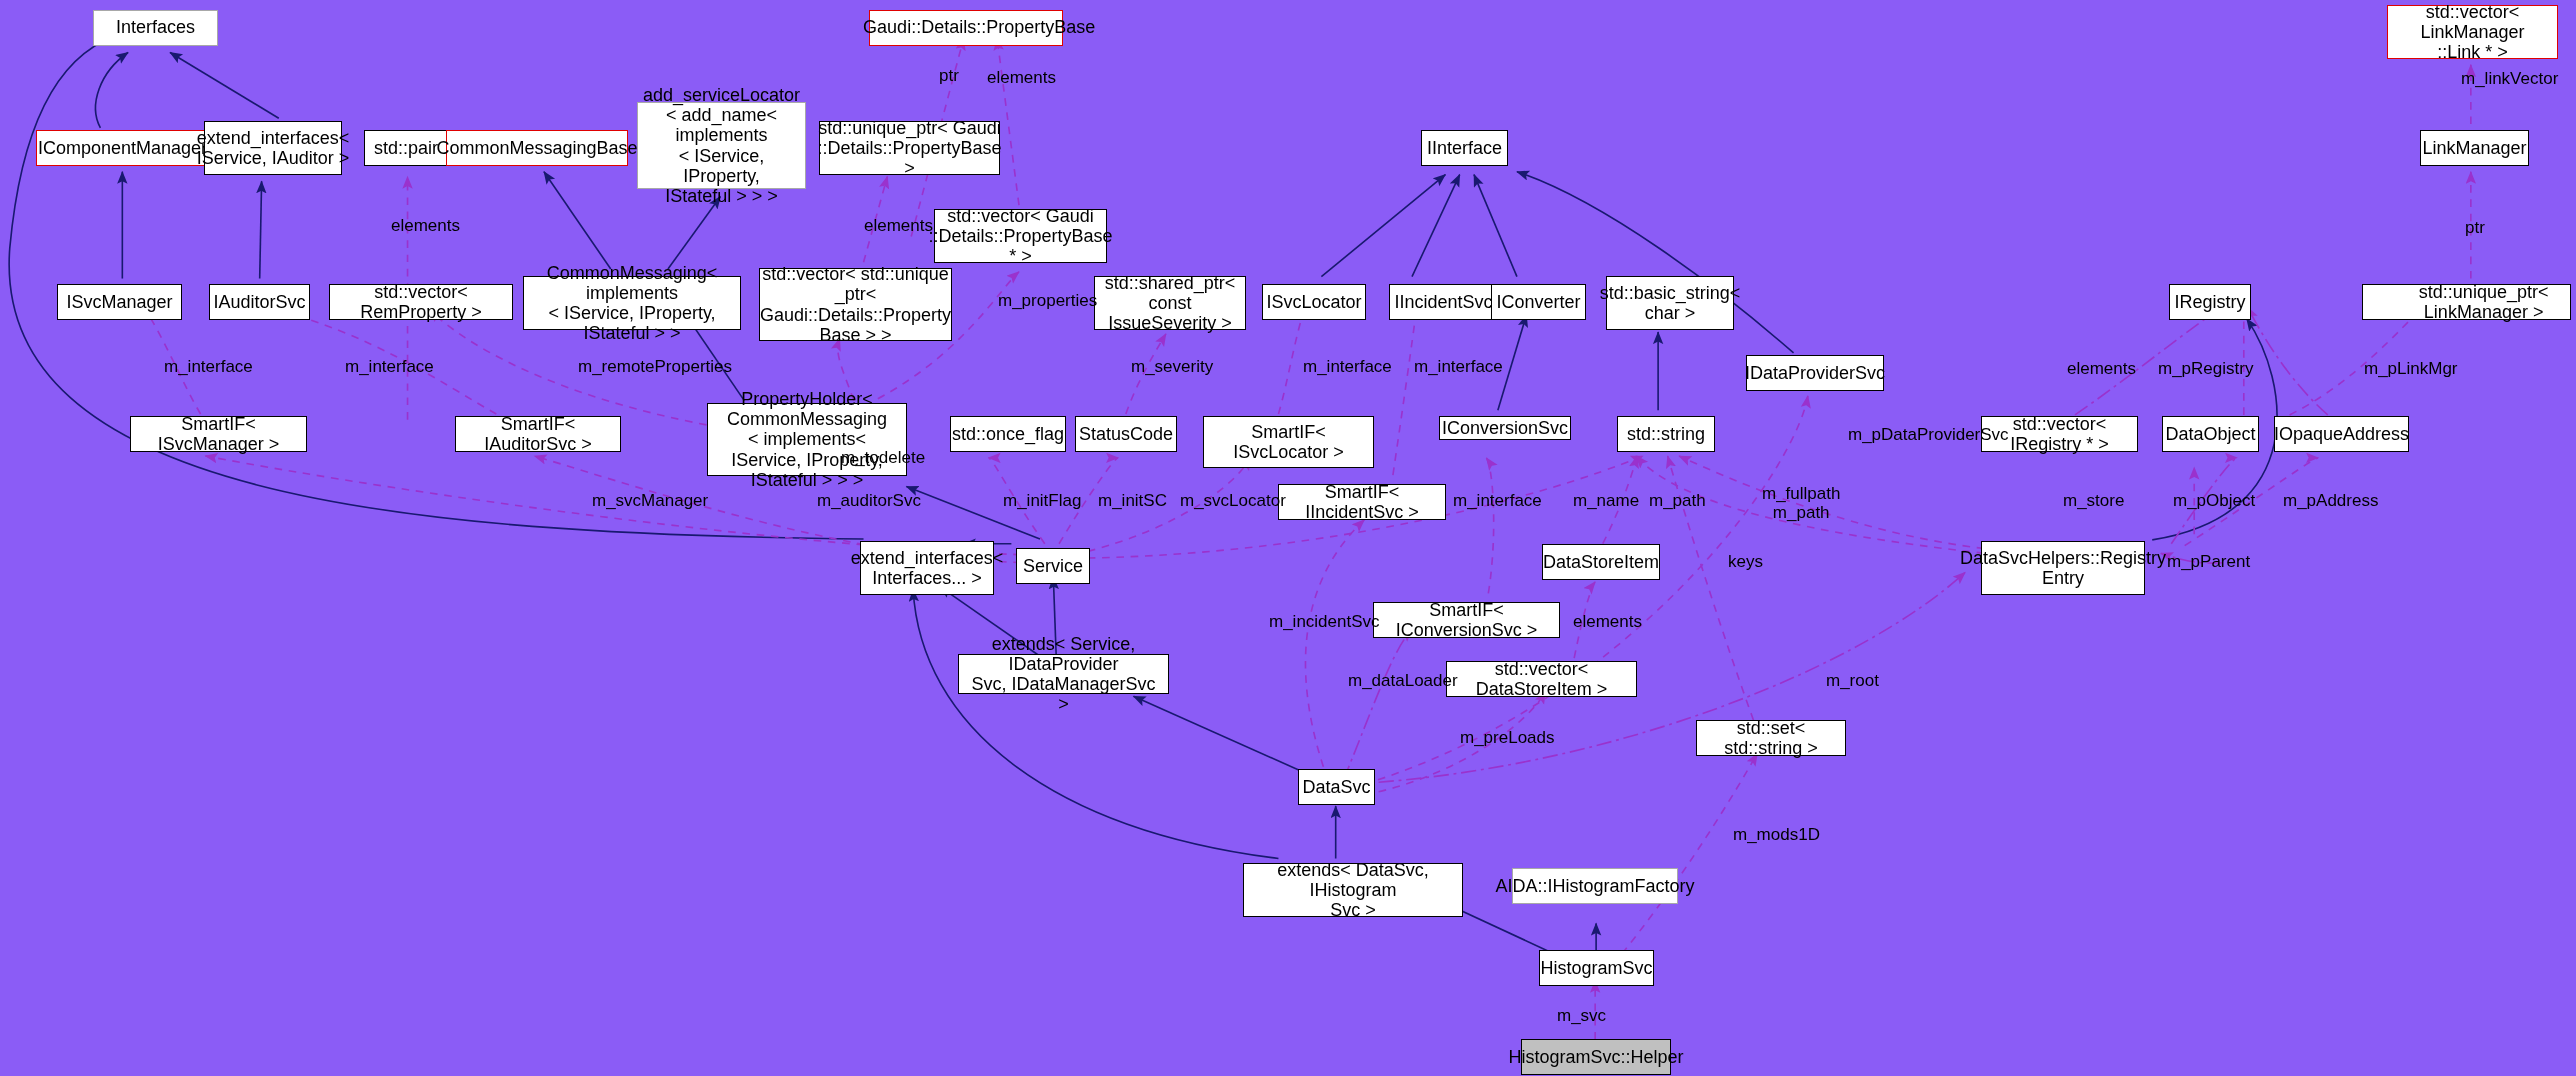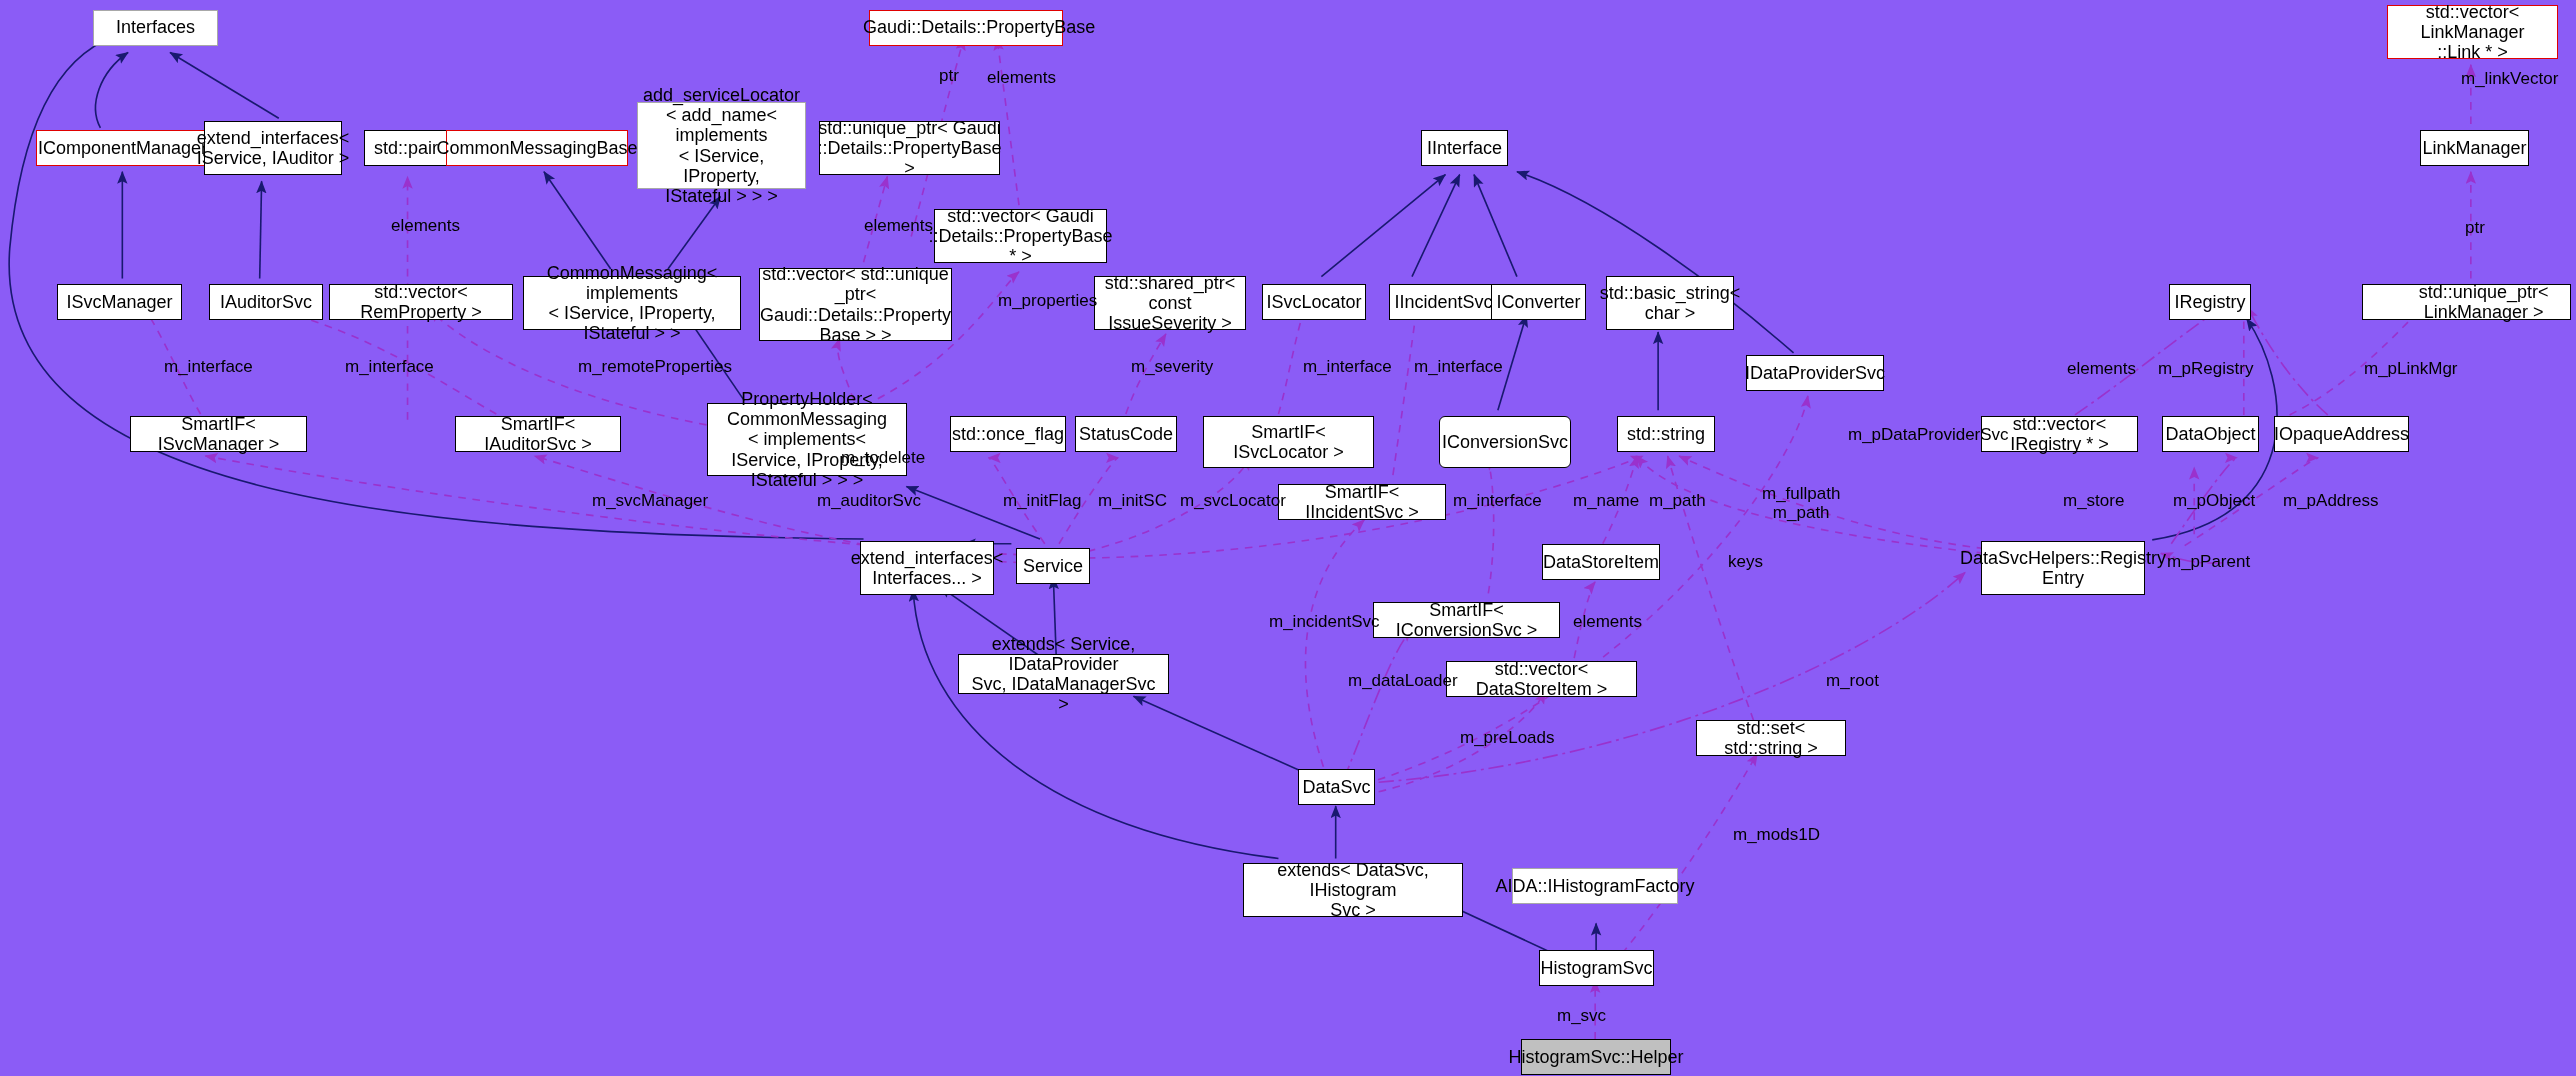--- a/index.html
+++ b/index.html
@@ -213,21 +213,21 @@
 &lt; add_name&lt; implements
 &lt; IService, IProperty,
 IStateful &gt; &gt; &gt;</div>
       <div class="node " style="left: 819px; top: 121px; width: 181px; height: 54px;">std::unique_ptr&lt; Gaudi
 ::Details::PropertyBase &gt;</div>
       <div class="node red" style="left: 869px; top: 9.5px; width: 194px; height: 36px; padding-left: 32px;">Gaudi::Details::PropertyBase</div>
       <div class="node " style="left: 1421px; top: 130px; width: 87px; height: 36px;">IInterface</div>
       <div class="node " style="left: 934px; top: 209px; width: 173px; height: 54px;">std::vector&lt; Gaudi
 ::Details::PropertyBase * &gt;</div>
       <div class="node " style="left: 57px; top: 284px; width: 125px; height: 36px;">ISvcManager</div>
-      <div class="node " style="left: 209px; top: 284px; width: 114px; height: 36px;">IAuditorSvc</div>
+      <div class="node " style="left: 209px; top: 284px; width: 101px; height: 36px;">IAuditorSvc</div>
       <div class="node " style="left: 329px; top: 284px; width: 184px; height: 36px;">std::vector&lt; RemProperty &gt;</div>
       <div class="node " style="left: 523px; top: 276px; width: 218px; height: 54px;">CommonMessaging&lt; implements
 &lt; IService, IProperty, IStateful &gt; &gt;</div>
       <div class="node " style="left: 759px; top: 268px; width: 193px; height: 73px;">std::vector&lt; std::unique
 _ptr&lt; Gaudi::Details::Property
 Base &gt; &gt;</div>
       <div class="node " style="left: 1094px; top: 276px; width: 152px; height: 54px;">std::shared_ptr&lt; const
 IssueSeverity &gt;</div>
       <div class="node " style="left: 1262px; top: 284px; width: 104px; height: 36px;">ISvcLocator</div>
       <div class="node " style="left: 1389px; top: 284px; width: 109px; height: 36px;">IIncidentSvc</div>
@@ -241,21 +241,21 @@
 ::Link * &gt;</div>
       <div class="node " style="left: 2420px; top: 130px; width: 109px; height: 36px;">LinkManager</div>
       <div class="node " style="left: 130px; top: 416px; width: 177px; height: 36px;">SmartIF&lt; ISvcManager &gt;</div>
       <div class="node " style="left: 455px; top: 416px; width: 166px; height: 36px;">SmartIF&lt; IAuditorSvc &gt;</div>
       <div class="node " style="left: 707px; top: 403px; width: 200px; height: 73px;">PropertyHolder&lt; CommonMessaging
 &lt; implements&lt; IService, IProperty,
 IStateful &gt; &gt; &gt;</div>
       <div class="node " style="left: 950px; top: 416px; width: 116px; height: 36px;">std::once_flag</div>
       <div class="node " style="left: 1075px; top: 416px; width: 102px; height: 36px;">StatusCode</div>
       <div class="node " style="left: 1203px; top: 416px; width: 171px; height: 52px;">SmartIF&lt; ISvcLocator &gt;</div>
-      <div class="node " style="left: 1439px; top: 416px; width: 132px; height: 52px; border-radius: 6px;">IConversionSvc</div>
+      <div class="node " style="left: 1439px; top: 416px; width: 132px; height: 24px;">IConversionSvc</div>
       <div class="node " style="left: 1617px; top: 416px; width: 98px; height: 36px;">std::string</div>
       <div class="node " style="left: 1981px; top: 416px; width: 157px; height: 36px;">std::vector&lt; IRegistry * &gt;</div>
       <div class="node " style="left: 2162px; top: 416px; width: 97px; height: 36px;">DataObject</div>
       <div class="node " style="left: 2274px; top: 416px; width: 135px; height: 36px;">IOpaqueAddress</div>
       <div class="node " style="left: 1278px; top: 484px; width: 168px; height: 36px;">SmartIF&lt; IIncidentSvc &gt;</div>
       <div class="node " style="left: 860px; top: 541px; width: 134px; height: 54px;">extend_interfaces&lt;
 Interfaces... &gt;</div>
       <div class="node " style="left: 1016px; top: 548px; width: 74px; height: 36px;">Service</div>
       <div class="node " style="left: 1542px; top: 544px; width: 118px; height: 36px;">DataStoreItem</div>
       <div class="node " style="left: 1981px; top: 541px; width: 164px; height: 54px;">DataSvcHelpers::Registry

